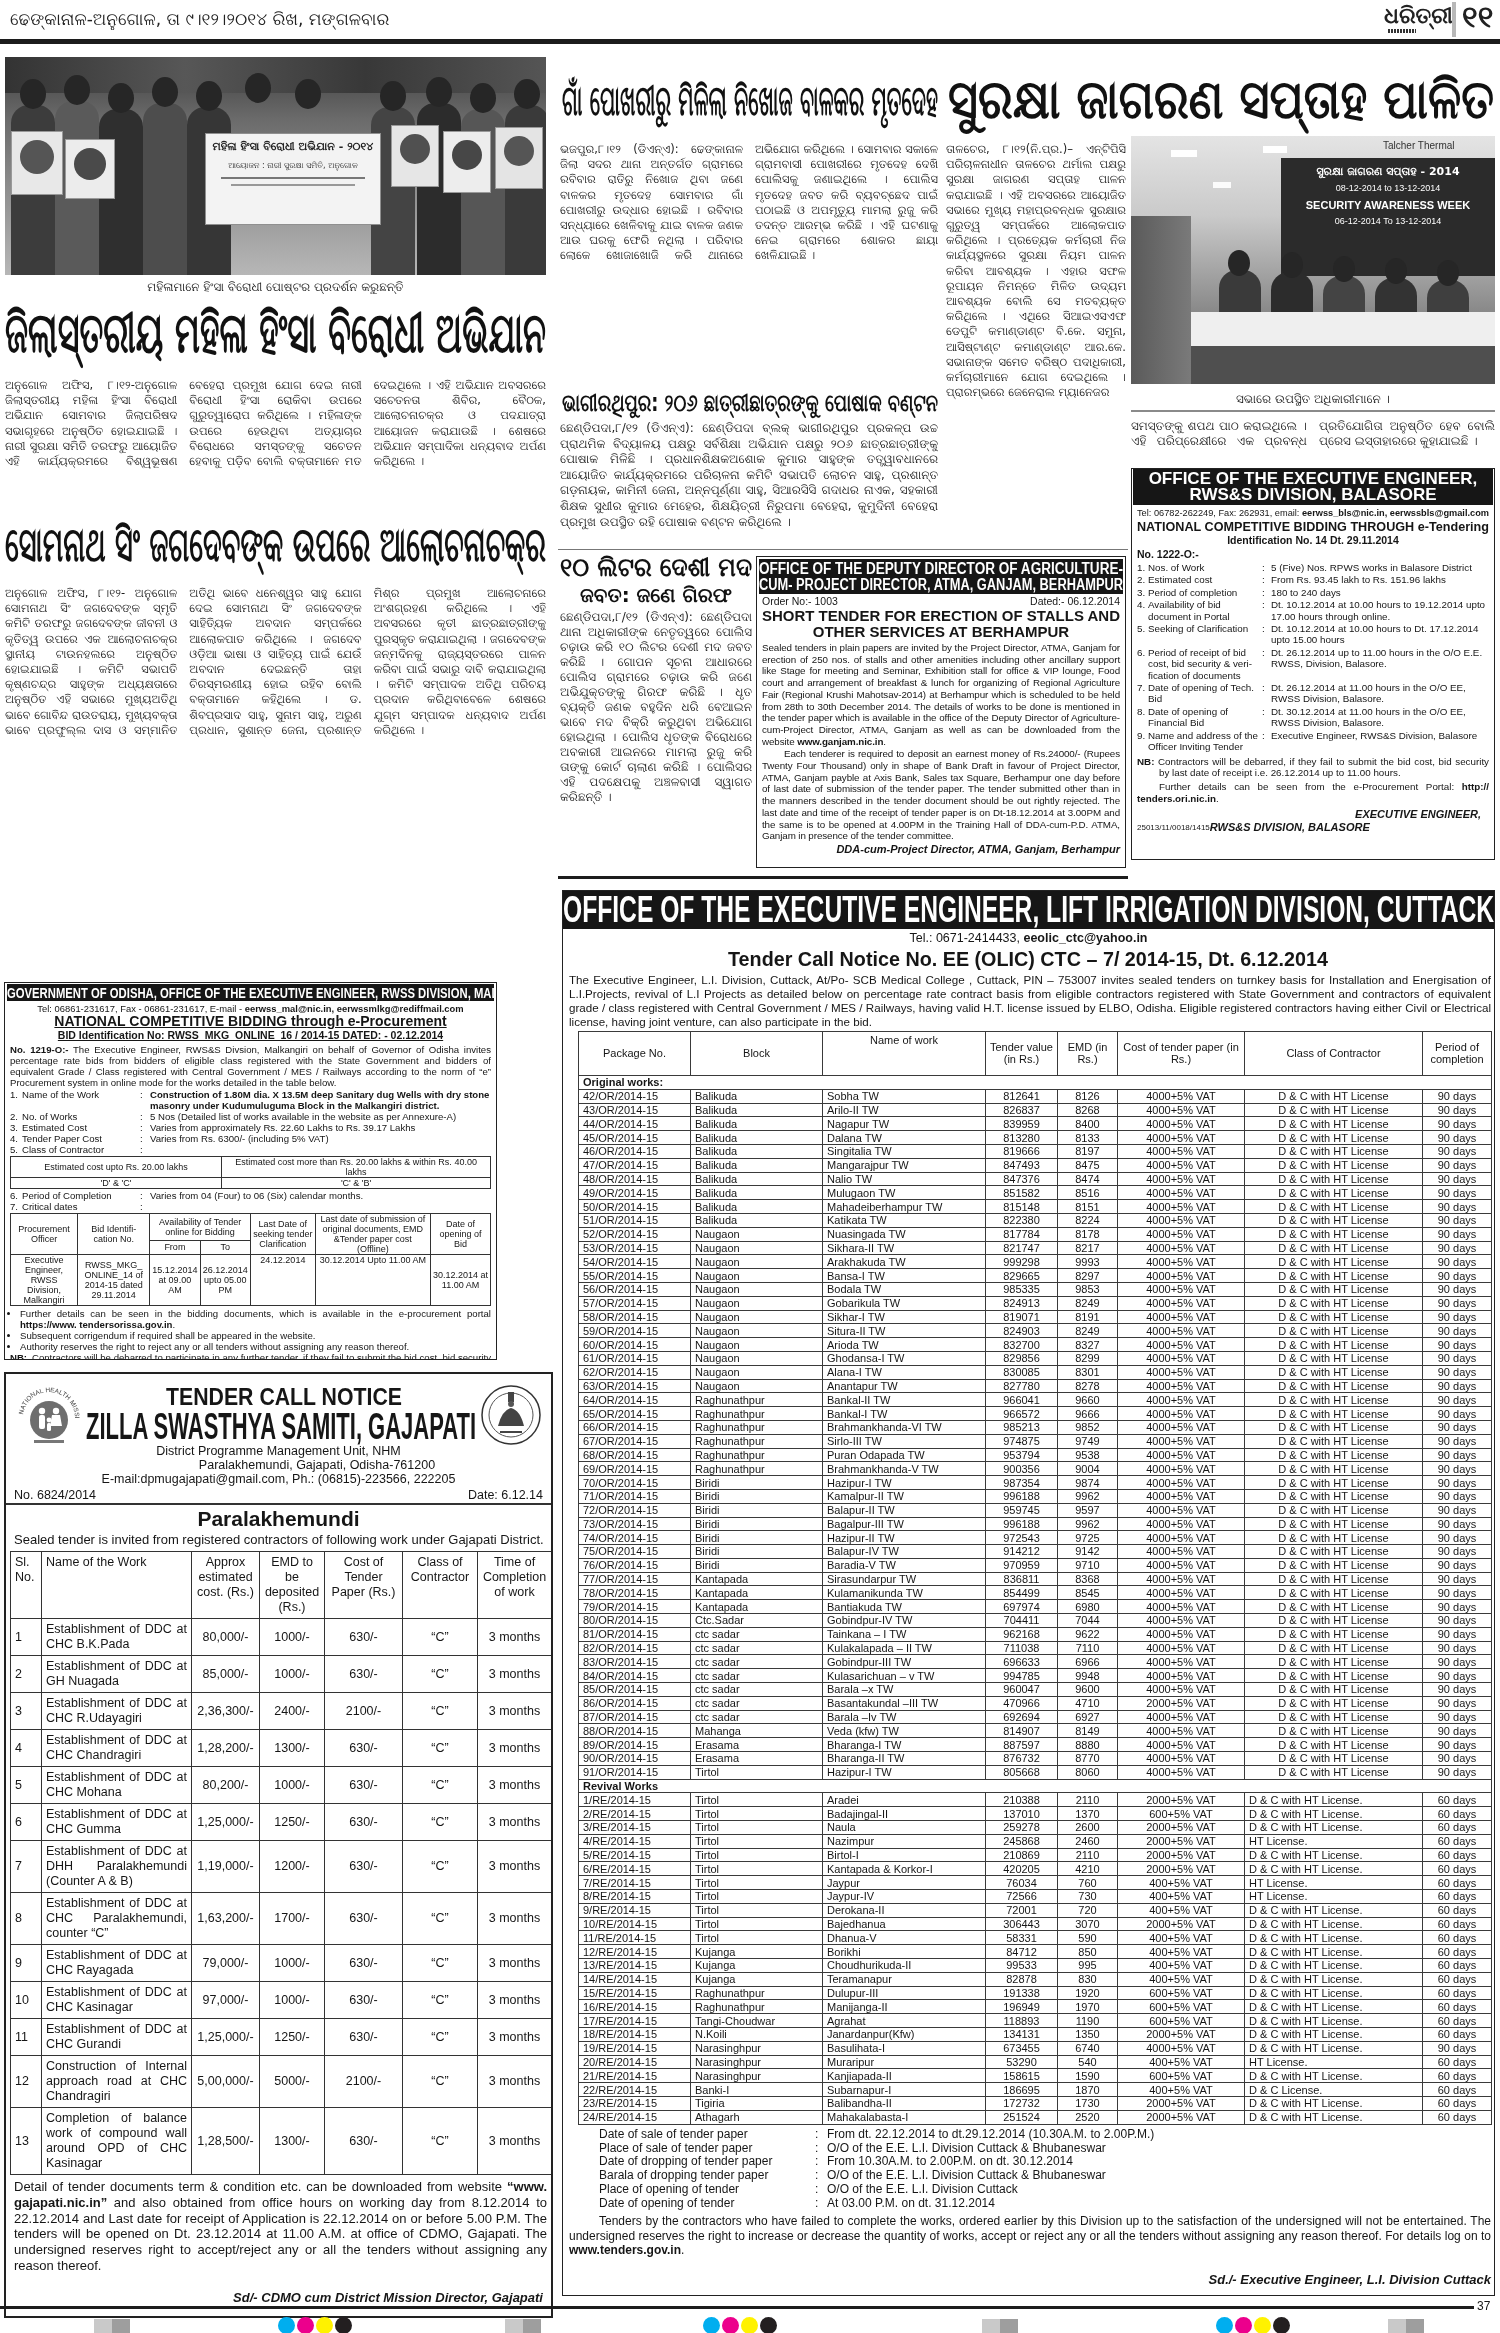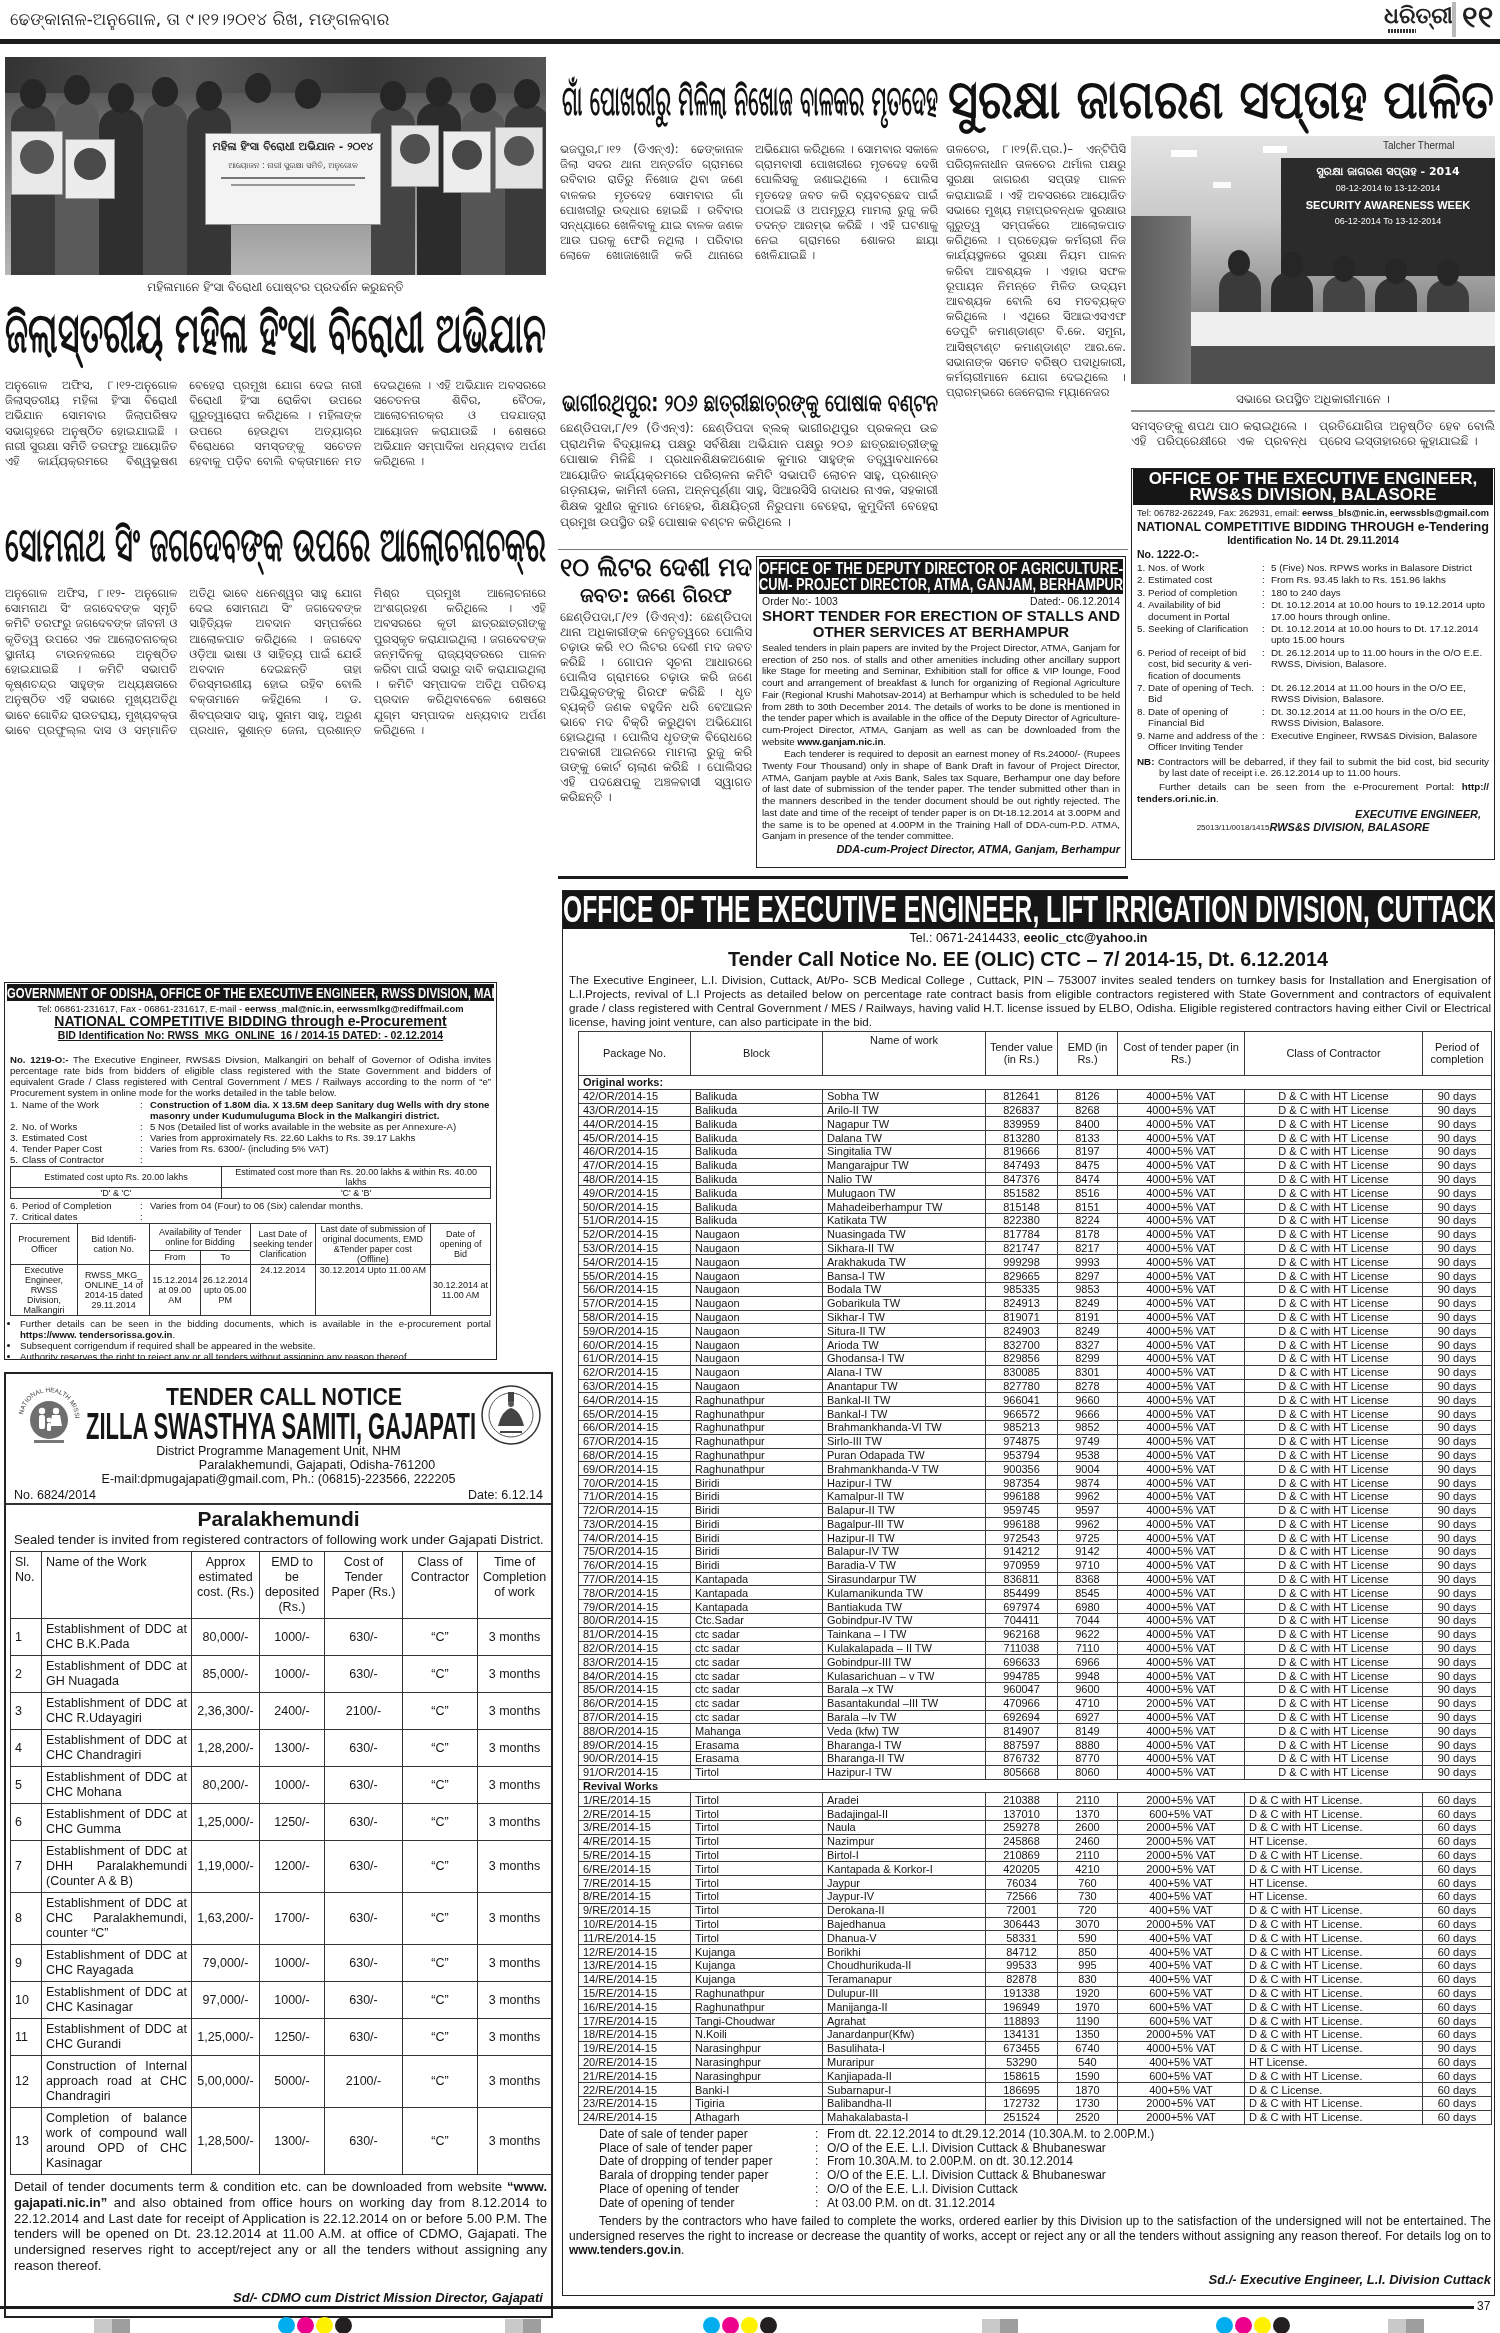--- a/index.html
+++ b/index.html
@@ -18,21 +18,21 @@
 .fig{border-radius:18px 18px 4px 4px}
 .box{border:1.5px solid #222;background:#fff;overflow:hidden}
 .bar{background:#161616;color:#fff;font-weight:bold}
 .center{text-align:center}
 .b{font-weight:bold}
 .u{text-decoration:underline}
 .bi{font-weight:bold;font-style:italic}
 .rule{background:#1c1c1c}
 
 .mk{padding:0 5px;font-size:9.6px;line-height:11px}
-.mk-p{text-align:justify;margin:13px 0 1px}
+.mk-p{text-align:justify;margin:3px 0 1px}
 .mk-row{display:grid;grid-template-columns:12px 118px 10px 1fr;align-items:start}
 .mk-tbl{width:100%;border-collapse:collapse;table-layout:fixed;font-size:9px;line-height:10px;margin:1px 0}
 .mk-tbl th,.mk-tbl td{border:1px solid #333;text-align:center;padding:0 2px;font-weight:normal}
 .mk-tbl.cls th{font-weight:normal}
 .mk-notes{margin:2px 0 0 10px;list-style:disc}
 .mk-notes li{text-align:justify}
 .mk-nb{display:grid;grid-template-columns:22px 1fr;text-align:justify}
 .mk-foot{display:flex;justify-content:flex-end;align-items:flex-end;margin-top:3px}
 
 .zs-tbl{position:absolute;left:4px;top:177px;width:541px;border-collapse:collapse;table-layout:fixed;font-size:12.5px;line-height:15px}
@@ -552,21 +552,21 @@
       <div class="bls-row">
         <span>9.</span>
         <span>Name and address of the Officer Inviting Tender</span>
         <span>:</span>
         <span>Executive Engineer, RWS&amp;S Division, Balasore</span>
       </div>
     </div>
   <p style="text-align:justify;margin-top:3px;padding-left:22px;text-indent:-22px"><span class="b">NB:</span><span> Contractors will be debarred, if they fail to submit the bid cost, bid security by last date of receipt i.e. 26.12.2014 up to 11.00 hours.</span></p>
   <p style="text-align:justify;text-indent:22px;margin-top:3px"><span>Further details can be seen from the e-Procurement Portal: </span><span class="b">http:// tenders.ori.nic.in</span><span>.</span></p>
   <div class="bi" style="text-align:right;font-size:11px;line-height:13px;margin-top:4px;padding-right:8px">EXECUTIVE ENGINEER,</div>
-  <div style="display:flex;justify-content:center;align-items:flex-end;line-height:13px">
+  <div style="display:flex;justify-content:flex-start;align-items:flex-end;line-height:13px">
       <span style="font-size:8px">25013/11/0018/1415</span>
       <span class="bi" style="font-size:11px">RWS&amp;S DIVISION, BALASORE</span>
     </div>
 </section>
 
 <section>
   <div class="abs box" style="left:562px;top:890px;width:933px;height:1406px"></div>
   <div class="abs bar" style="left:563px;top:891px;width:931px;height:38px;font-size:36px;line-height:38px" data-fit="1"><span style="transform: scaleX(0.684197); margin-left: 5.68434e-14px;">OFFICE OF THE EXECUTIVE ENGINEER, LIFT IRRIGATION DIVISION, CUTTACK</span></div>
   <div class="abs center" style="left:562px;top:931px;width:933px;font-size:12.5px;line-height:15px"><span>Tel.: 0671-2414433, </span><span class="b">eeolic_ctc@yahoo.in</span></div>
   <div class="abs b u" style="left:728px;top:947px;width:600px;font-size:21px;line-height:23px" data-fit="1"><span style="transform: scaleX(0.940439); margin-left: 0px;">Tender Call Notice No. EE (OLIC) CTC – 7/ 2014-15, Dt. 6.12.2014</span></div>

